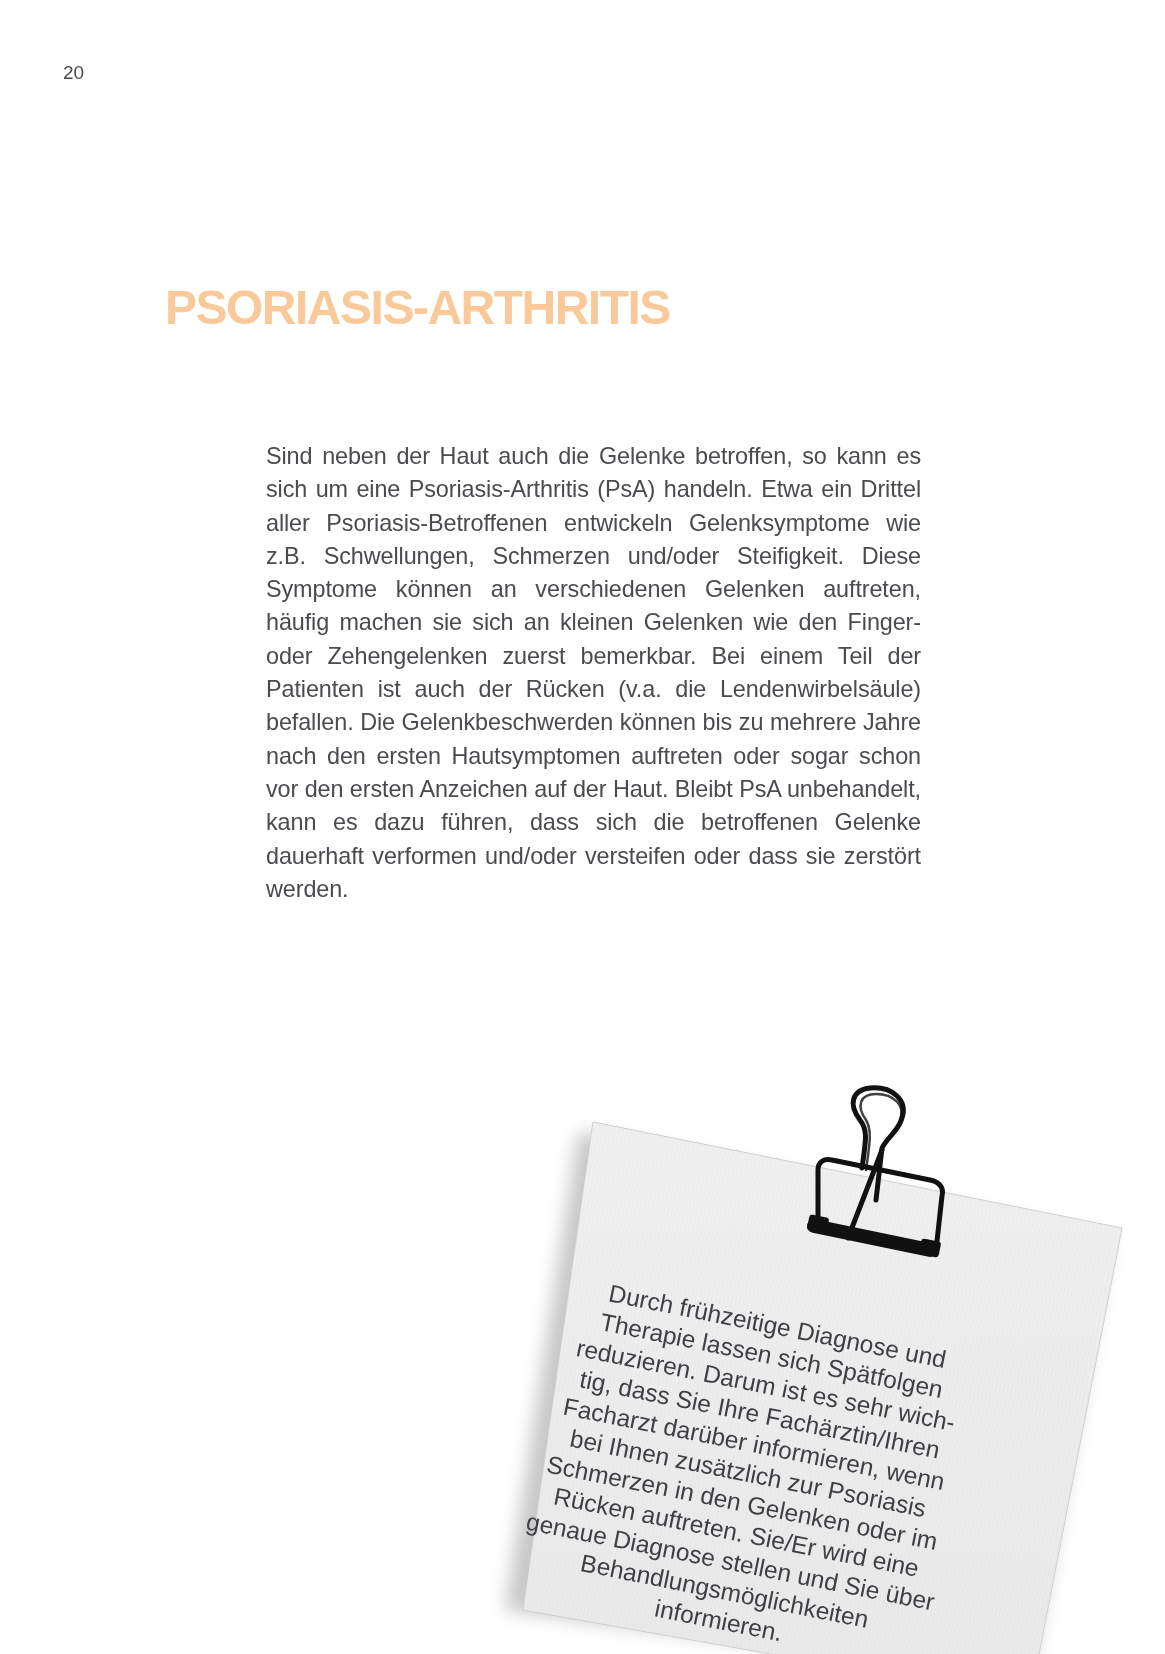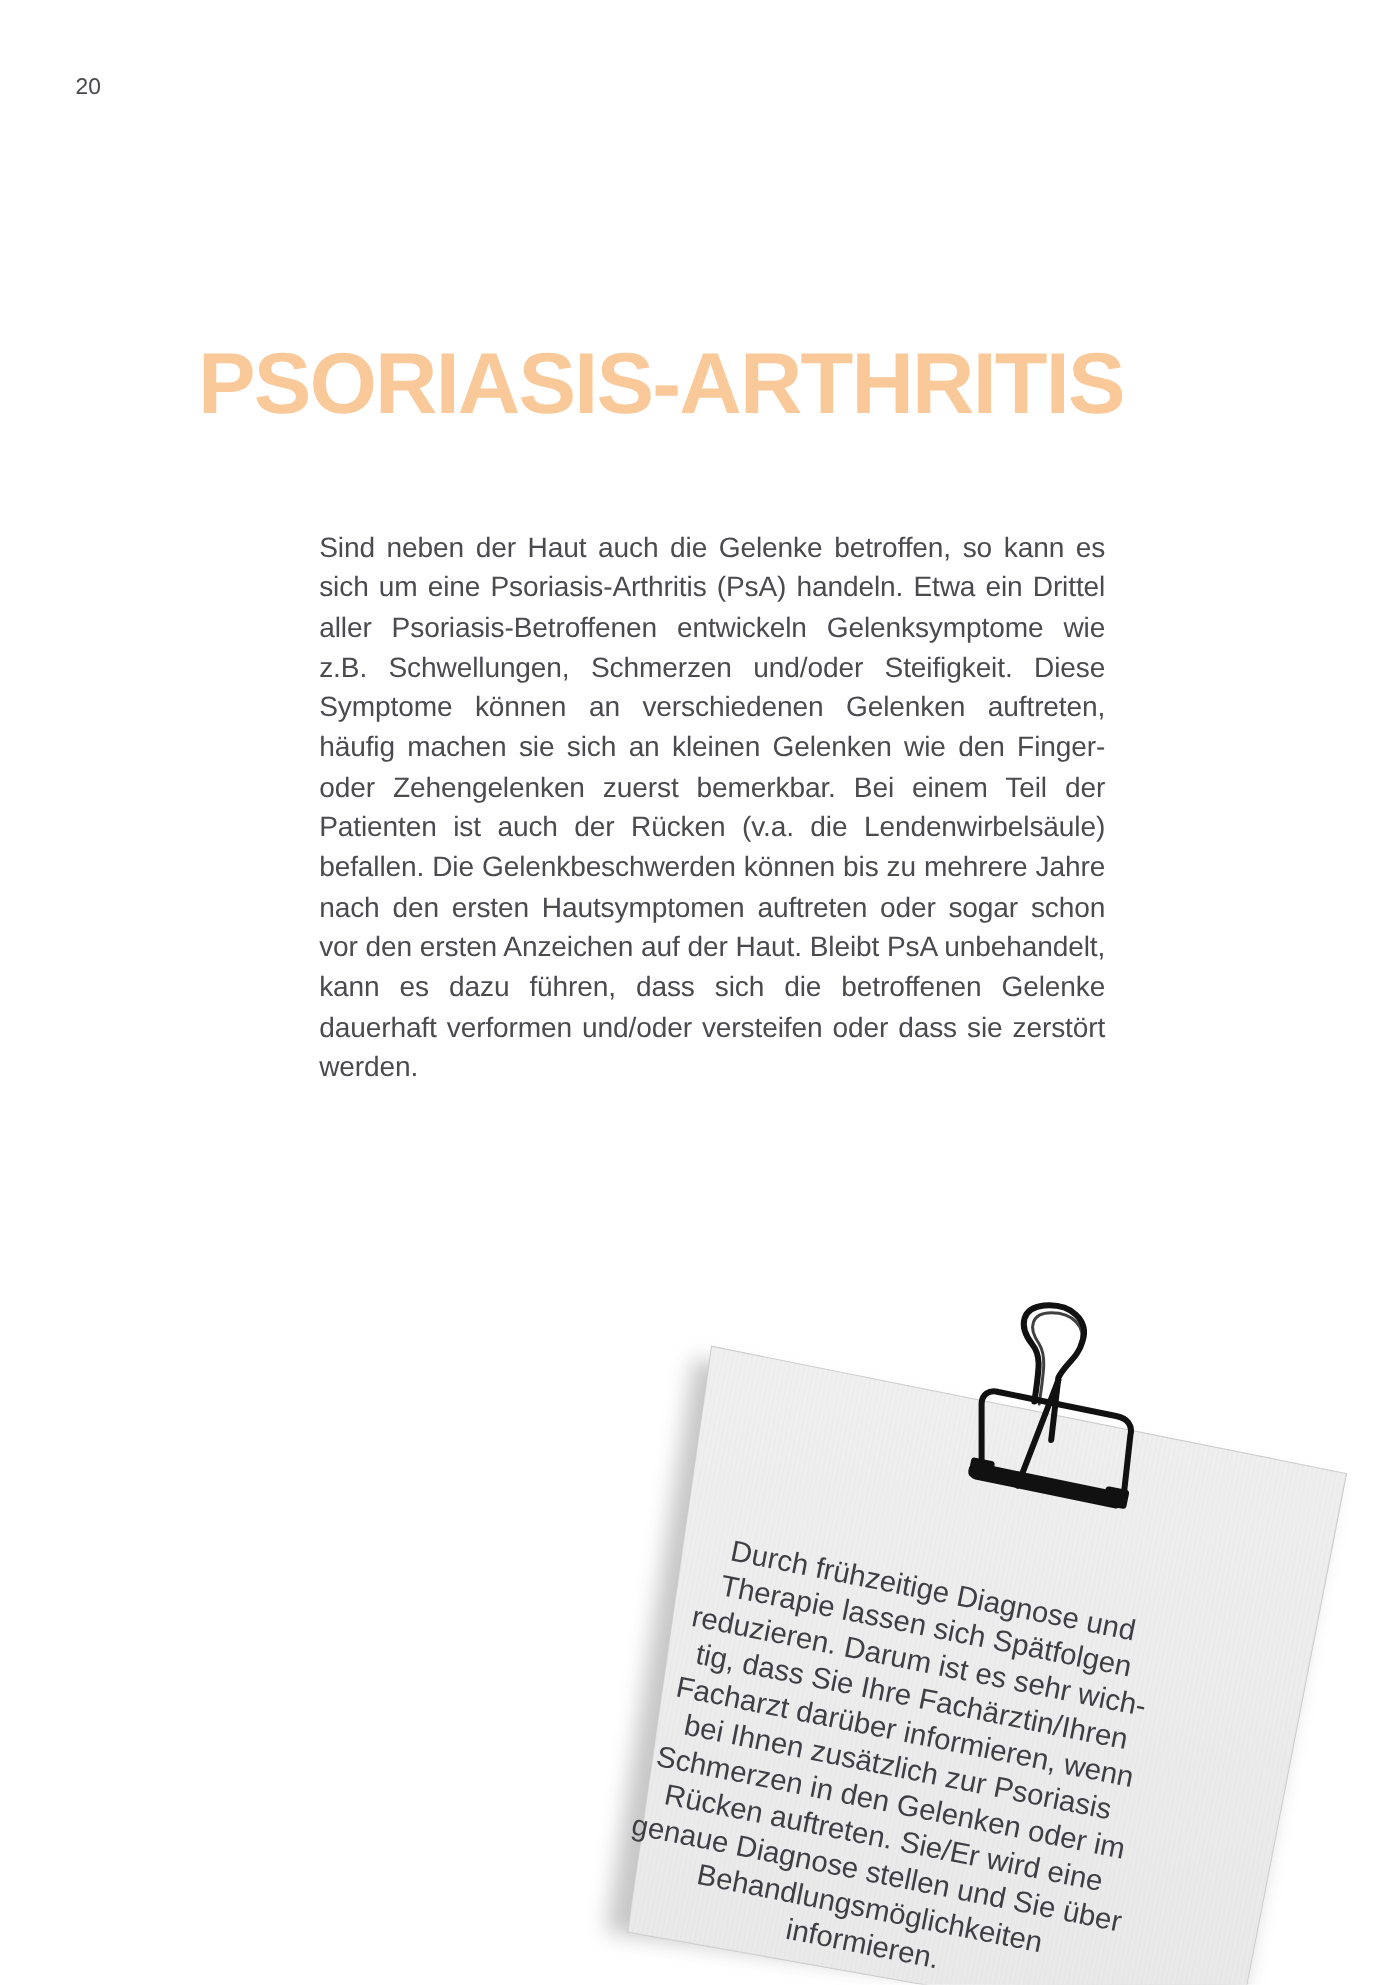--- a/index.html
+++ b/index.html
@@ -1,21 +1,21 @@
 <!DOCTYPE html>
 <html><head>
   <meta charset="utf-8">
   <style>
     html, body { margin: 0; padding: 0; background: #ffffff; }
     body { width: 1165px; height: 1654px; position: relative; overflow: hidden;
            font-family: "Liberation Sans", sans-serif; color: #4a4a4f; }
     .page-number { position: absolute; left: 63px; top: 62px; font-size: 19px; color: #4a4a4f; text-align: center; }
     .title { position: absolute; left: 165px; top: 284px; margin: 0;
              font-family: "Liberation Sans", sans-serif; font-weight: 700;
-             font-size: 72px; letter-spacing: -1.5px; line-height: 1; }
+             font-size: 48px; letter-spacing: -1.5px; line-height: 1; }
     .body-text { position: absolute; left: 266px; top: 440px; width: 655px; margin: 0;
                  font-size: 23.4px; line-height: 33.3px; text-align: justify;
                  color: #4a4a4f; letter-spacing: -0.1px; }
     .note-layer { position: absolute; left: 0; top: 0; width: 1165px; height: 1654px; pointer-events: none; }
     .note-text { position: absolute; left: 545px; top: 1265px; width: 480px;
                  transform-origin: 0 0; transform: rotate(11.3deg);
                  font-size: 24.5px; line-height: 30px; text-align: center; color: #3e3e44;
                  margin: 0; }
   </style>
 </head>

